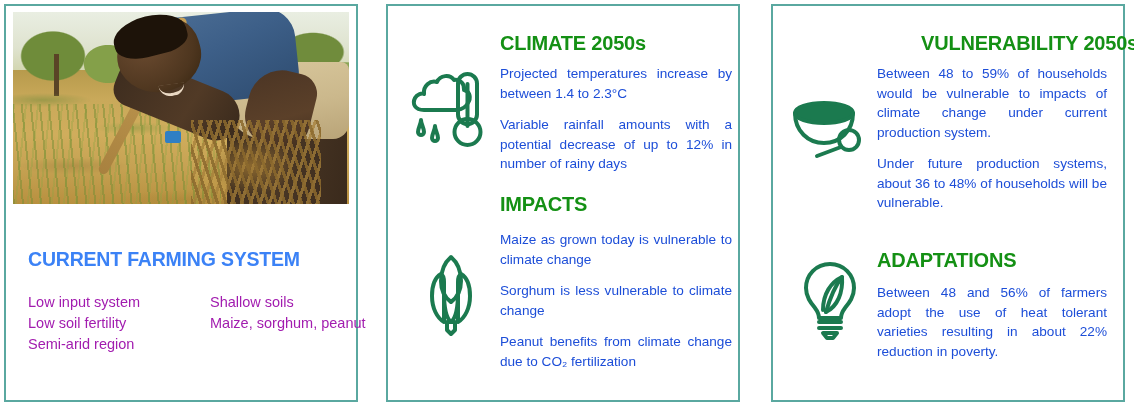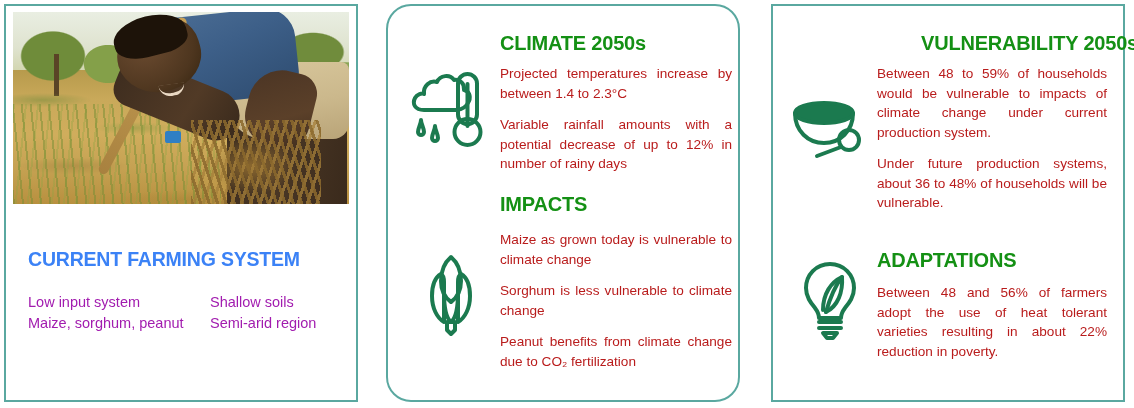--- a/index.html
+++ b/index.html
@@ -23,21 +23,21 @@
 
   .panel {
     position: absolute;
     top: 4px;
     height: 398px;
     box-sizing: border-box;
     border: 2px solid #5aa8a0;
     background: #ffffff;
   }
   #panel-farming { left: 4px;   width: 354px; }
-  #panel-climate { left: 386px; width: 354px; border-radius: 25px; }
+  #panel-climate { left: 386px; width: 354px; }
   #panel-vuln    { left: 771px; width: 354px; }
 
   
   .photo-frame {
     position: absolute;
     left: 7px;
     top: 6px;
     width: 336px;
     height: 192px;
     overflow: hidden;
@@ -178,21 +178,21 @@
     position: absolute;
     font-size: 20px;
     font-weight: bold;
     color: #149014;
     letter-spacing: -0.2px;
     white-space: nowrap;
   }
   .section-body {
     position: absolute;
     font-size: 13.6px;
-    color: #b91c1c;
+    color: #1d4ed8;
     line-height: 19.5px;
     text-align: justify;
     text-justify: inter-word;
   }
   .section-body p { margin: 0 0 12px 0; }
   .section-body p:last-child { margin-bottom: 0; }
 
   .panel-icon {
     position: absolute;
     color: #1b7a4f;
@@ -242,20 +242,21 @@
         <div class="ph-bucket"></div>
         <div class="ph-crop"></div>
       </div>
     </div>
 
     <div class="farming-heading">CURRENT FARMING SYSTEM</div>
 
     <div class="farming-list">
       <span>Low input system</span>
       <span>Shallow soils</span>
+      <span>Low soil fertility</span>
       <span>Maize, sorghum, peanut</span>
       <span>Semi-arid region</span>
     </div>
   </div>
 
   <div class="panel" id="panel-climate">
 
     <div class="panel-icon" id="icon-weather">
       <svg width="78" height="84" viewBox="0 0 78 84" fill="none" stroke="#1b7a4f" stroke-width="4" stroke-linecap="round" stroke-linejoin="round">
         <path d="M16 42 C7 42 4 36 7 30 C9 26 14 25 16 26 C15 18 22 12 29 14 C32 7 42 6 46 12 C52 11 57 16 56 22 C61 23 63 28 61 33 C59 38 54 42 48 42 Z"></path>

